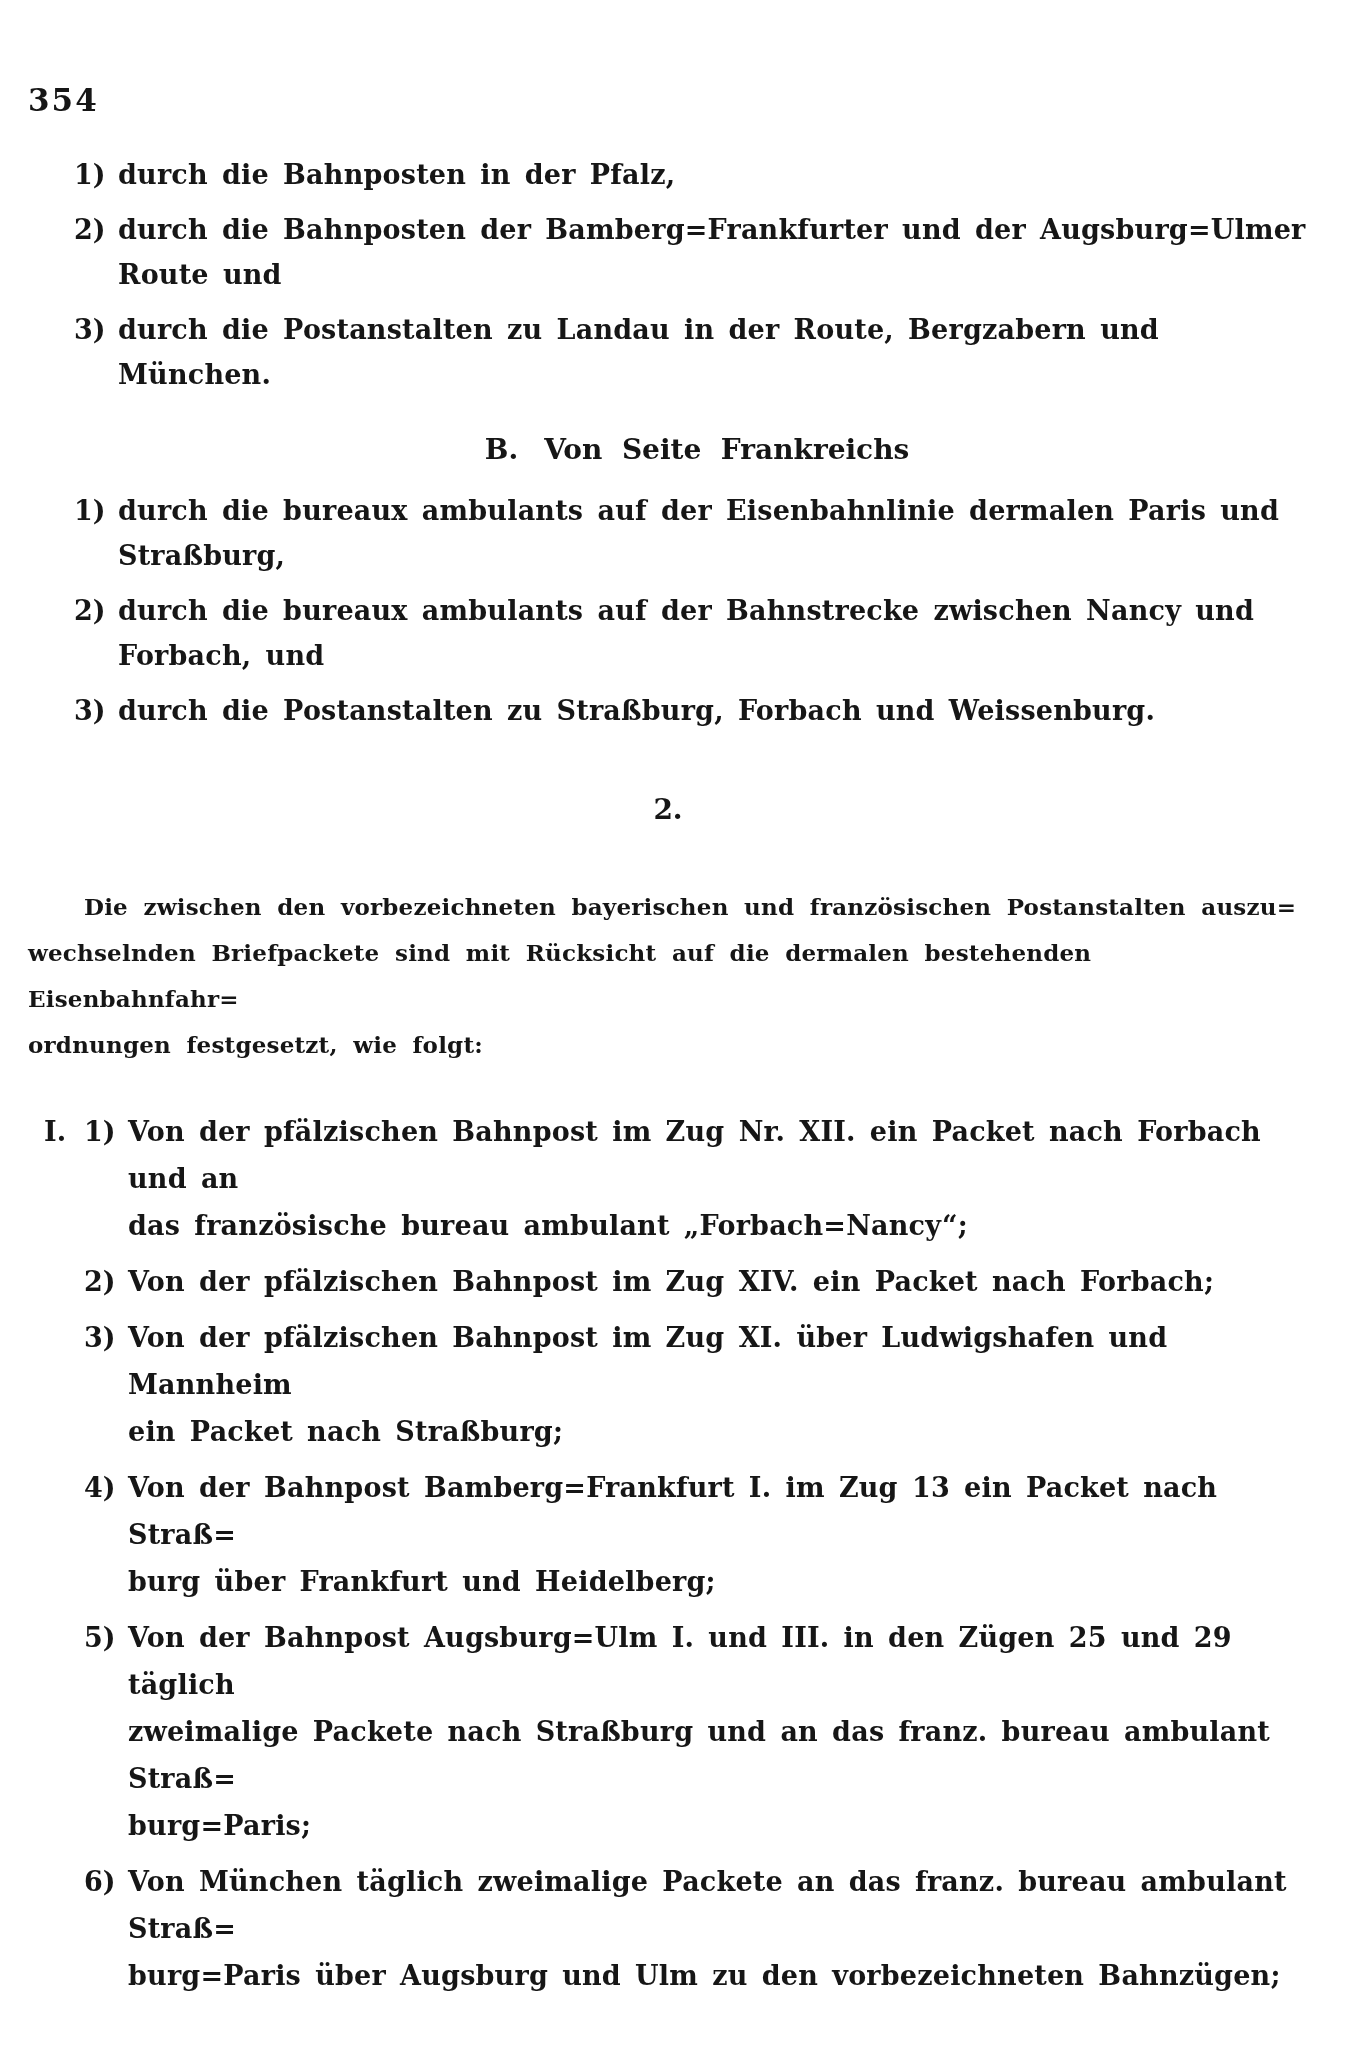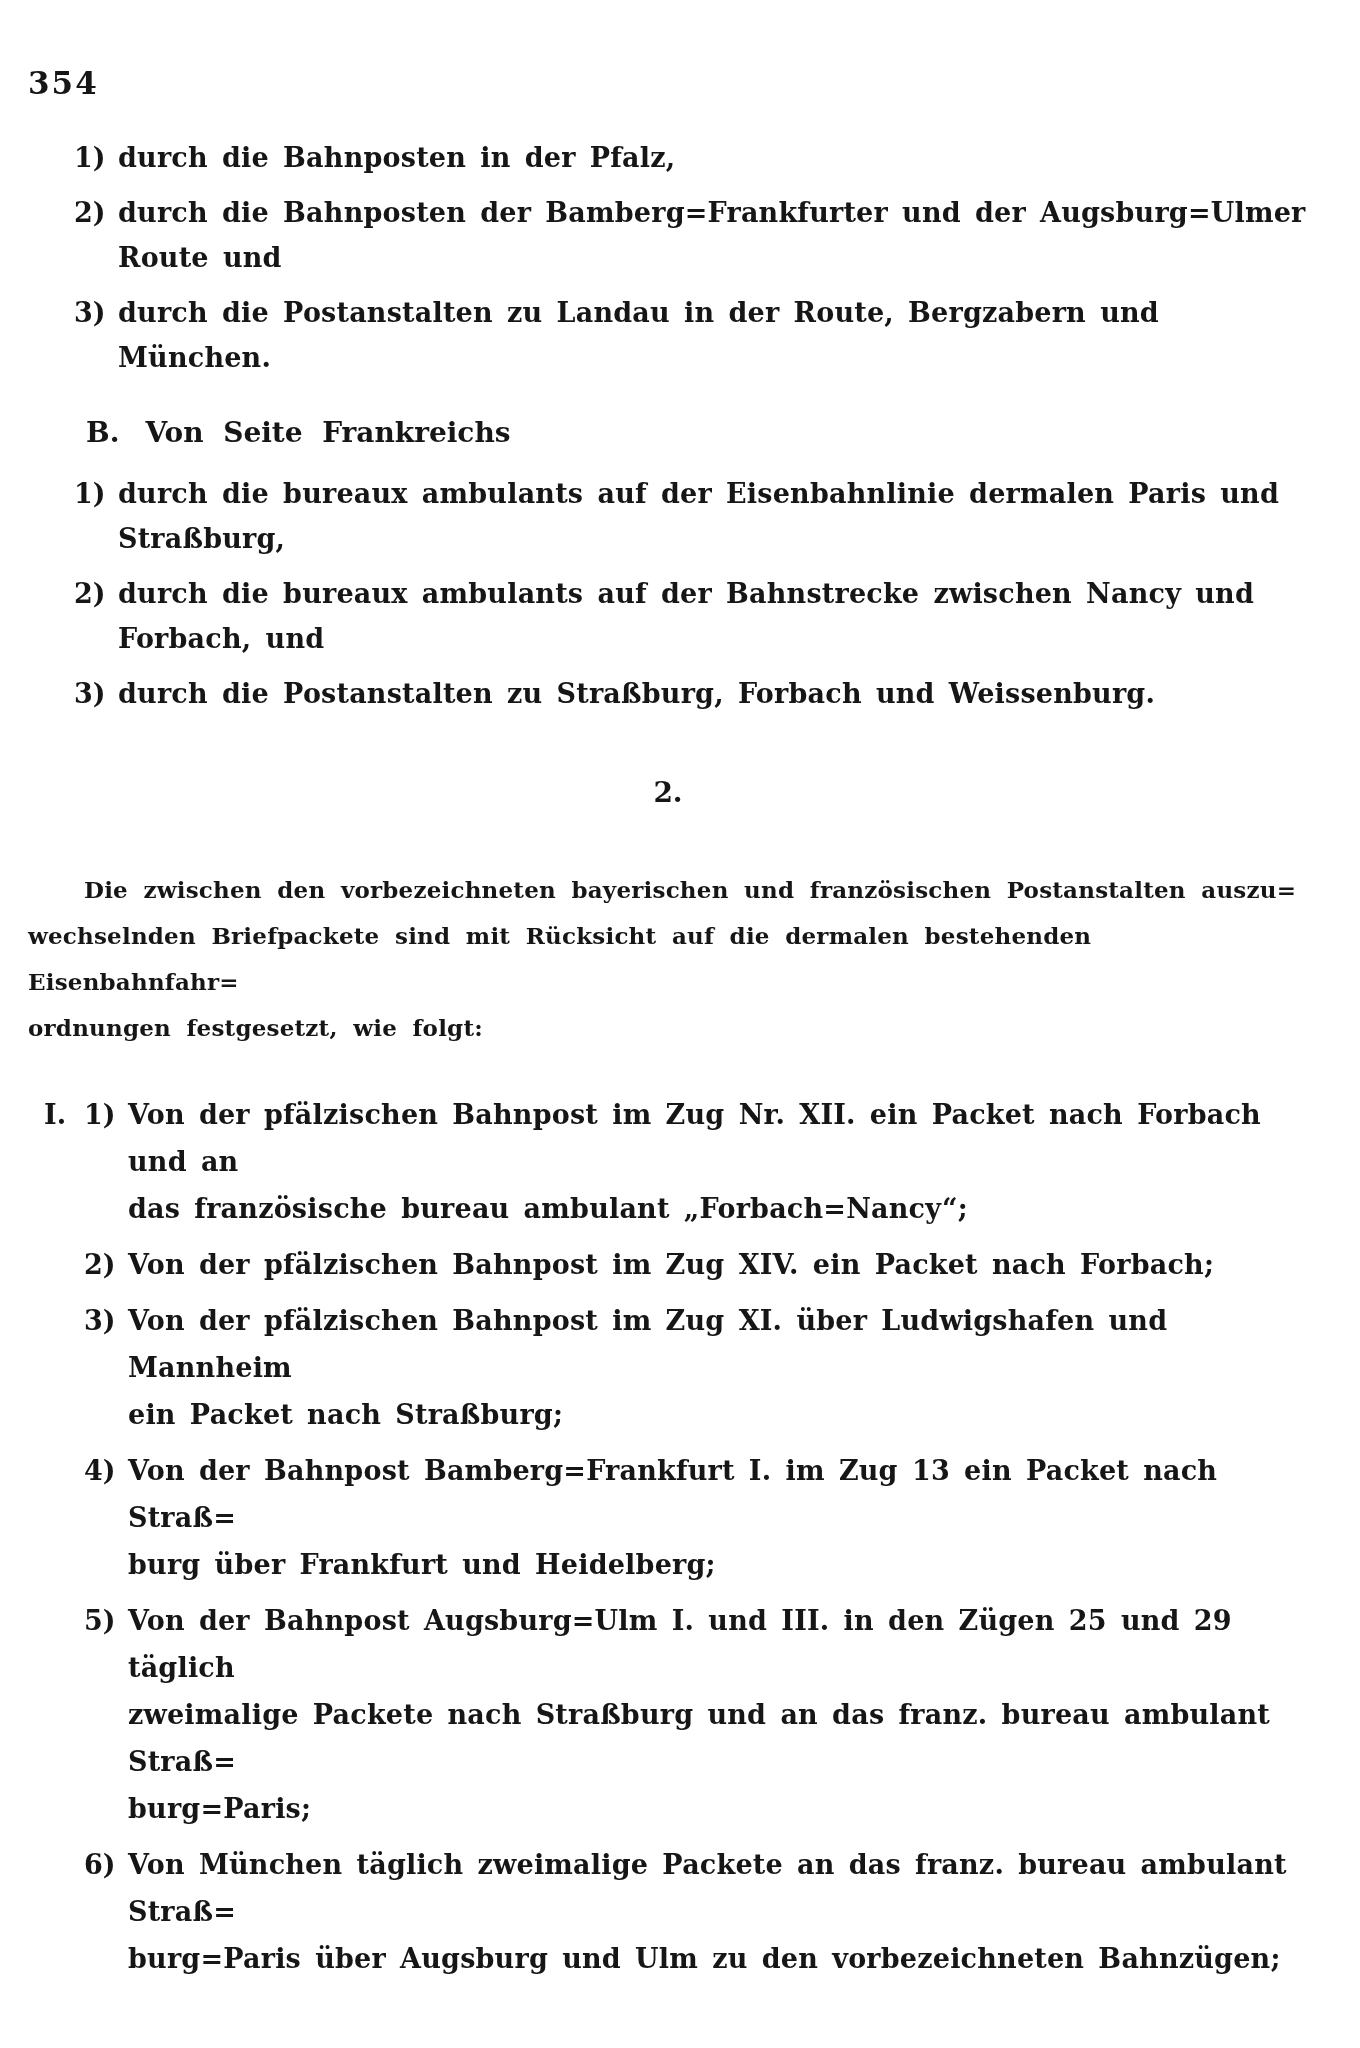--- a/index.html
+++ b/index.html
@@ -14,38 +14,38 @@
     font-family: "DejaVu Serif", serif;
     font-weight: 700;
     color: #161616;
     -webkit-font-smoothing: antialiased;
   }
   .page {
     position: relative;
     width: 1360px;
     height: 2048px;
     box-sizing: border-box;
-    padding: 65px 52px 0 28px;
+    padding: 82px 52px 0 28px;
     background: #ffffff;
   }
   .page-number {
     font-size: 31px;
     letter-spacing: 2px;
     margin: 0 0 34px 0;
   }
   
   .sub-heading {
     font-size: 28px;
     margin: 0 0 22px 84px;
     word-spacing: 0.35em;
   }
   .sub-heading .sub-label { margin-right: 26px; }
   .sub-list { margin: 0 0 0 46px; }
   .sub-list .item { margin-bottom: 10px; }
-  .sub-heading-b { margin-left: 58px; }
+  .sub-heading-b { margin-left: 58px; text-align: center; }
   
   .item {
     display: flex;
     align-items: flex-start;
     font-size: 27px;
     line-height: 45px;
   }
   .item .num {
     flex: 0 0 44px;
     white-space: nowrap;

